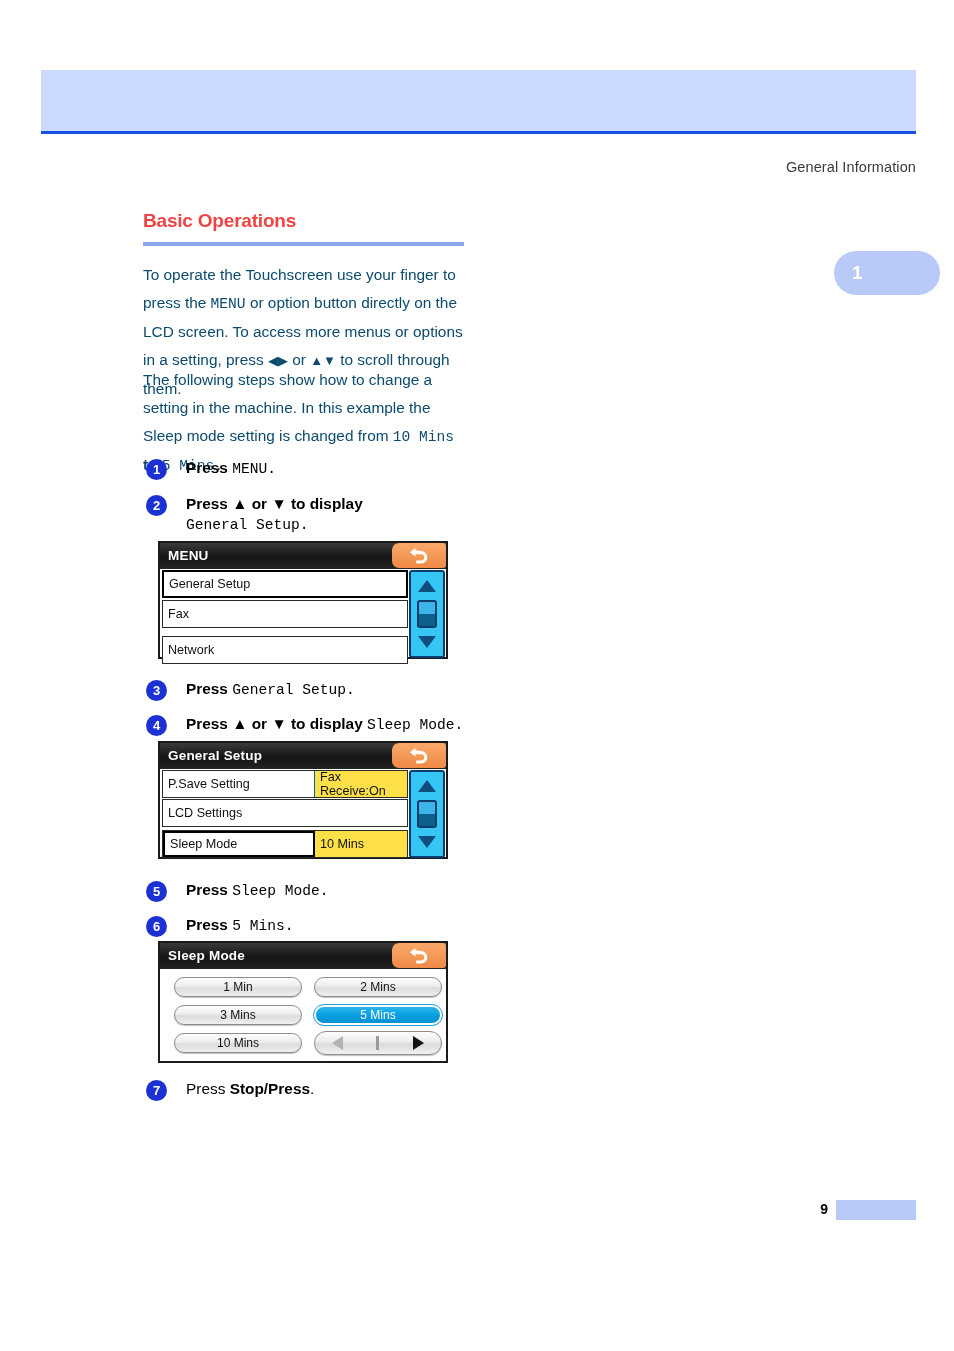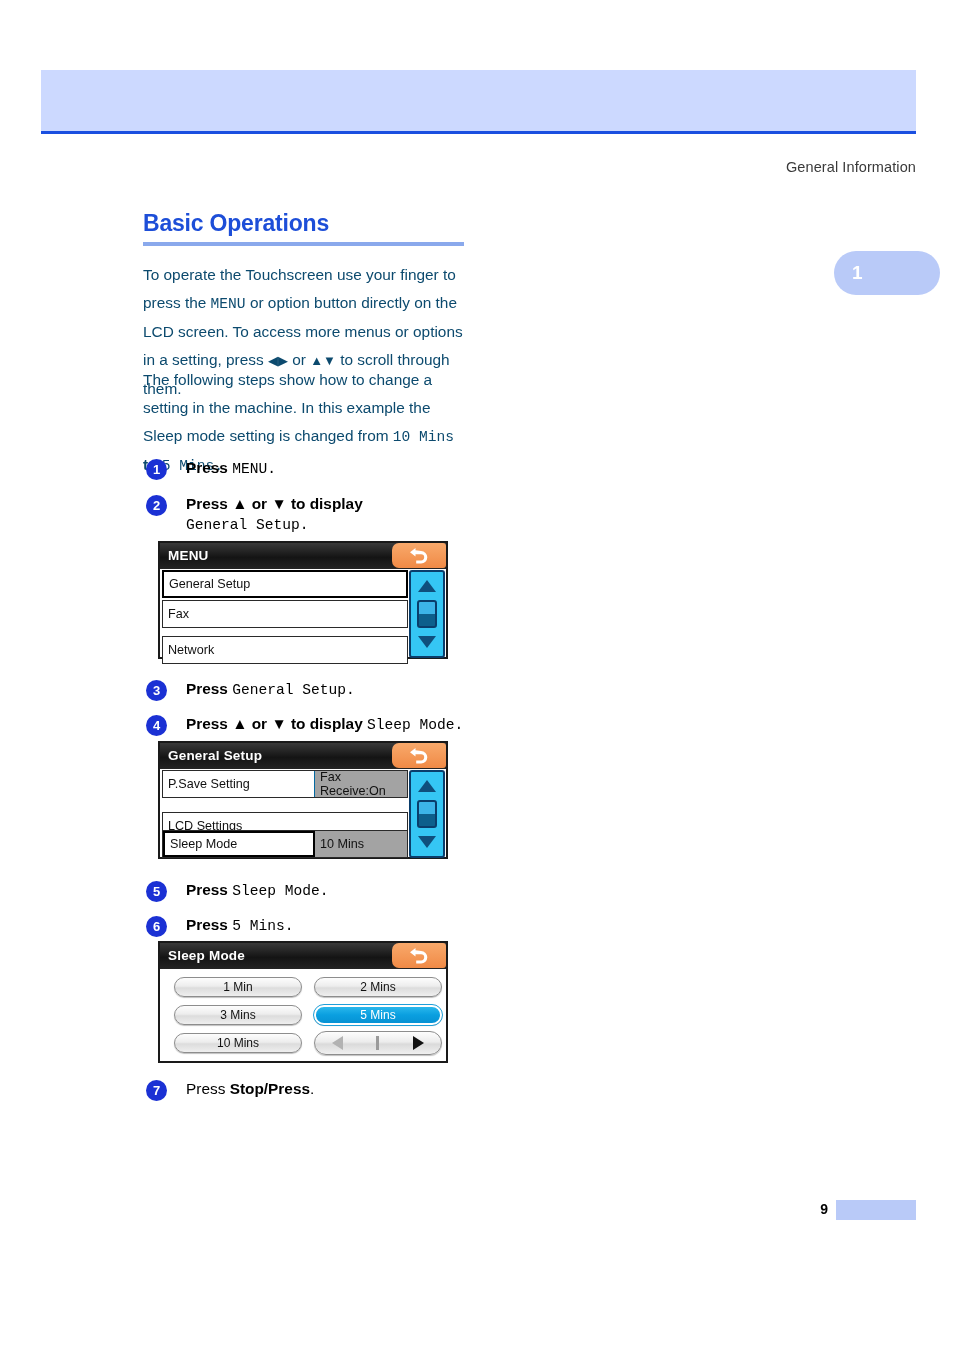--- a/index.html
+++ b/index.html
@@ -64,23 +64,23 @@
     text-align: right;
     font-size: 14px;
     font-weight: bold;
     color: #000;
   }
 
   h1.sec-title {
     position: absolute;
     left: 143px; top: 210px;
     margin: 0;
-    font-size: 23px;
+    font-size: 19px;
     font-weight: bold;
-    color: #1d4ed8;
+    color: #ef4444;
     letter-spacing: -.2px;
   }
   .sec-rule {
     position: absolute;
     left: 143px; top: 242px;
     width: 321px; height: 4px;
     background: #8aa9ec;
   }
 
   p.body {
@@ -187,24 +187,24 @@
     width: 152px; height: 100%;
     display: flex; align-items: center;
     padding-left: 5px;
     border-right: 1px solid #0369a1;
   }
   .row .cellA.boxed { border: 2px solid #000; }
   .row .cellB {
     flex: 1; height: 100%;
     display: flex; align-items: center;
     padding-left: 5px;
-    background: #a3a3a3;
+    background: #fde047;
   }
   #r1a { top: 1px; }  #r1b { top: 31px; } #r1c { top: 67px; }
-  #r2a { top: 1px; }  #r2b { top: 43px; } #r2c { top: 61px; }
+  #r2a { top: 1px; }  #r2b { top: 30px; } #r2c { top: 61px; }
 
   
   .scroll {
     position: absolute;
     right: 1px; top: 1px;
     width: 36px; height: 88px;
     background: #35c6f4;
     border: 2px solid #0a3d6b;
     border-radius: 3px;
     display: flex;

